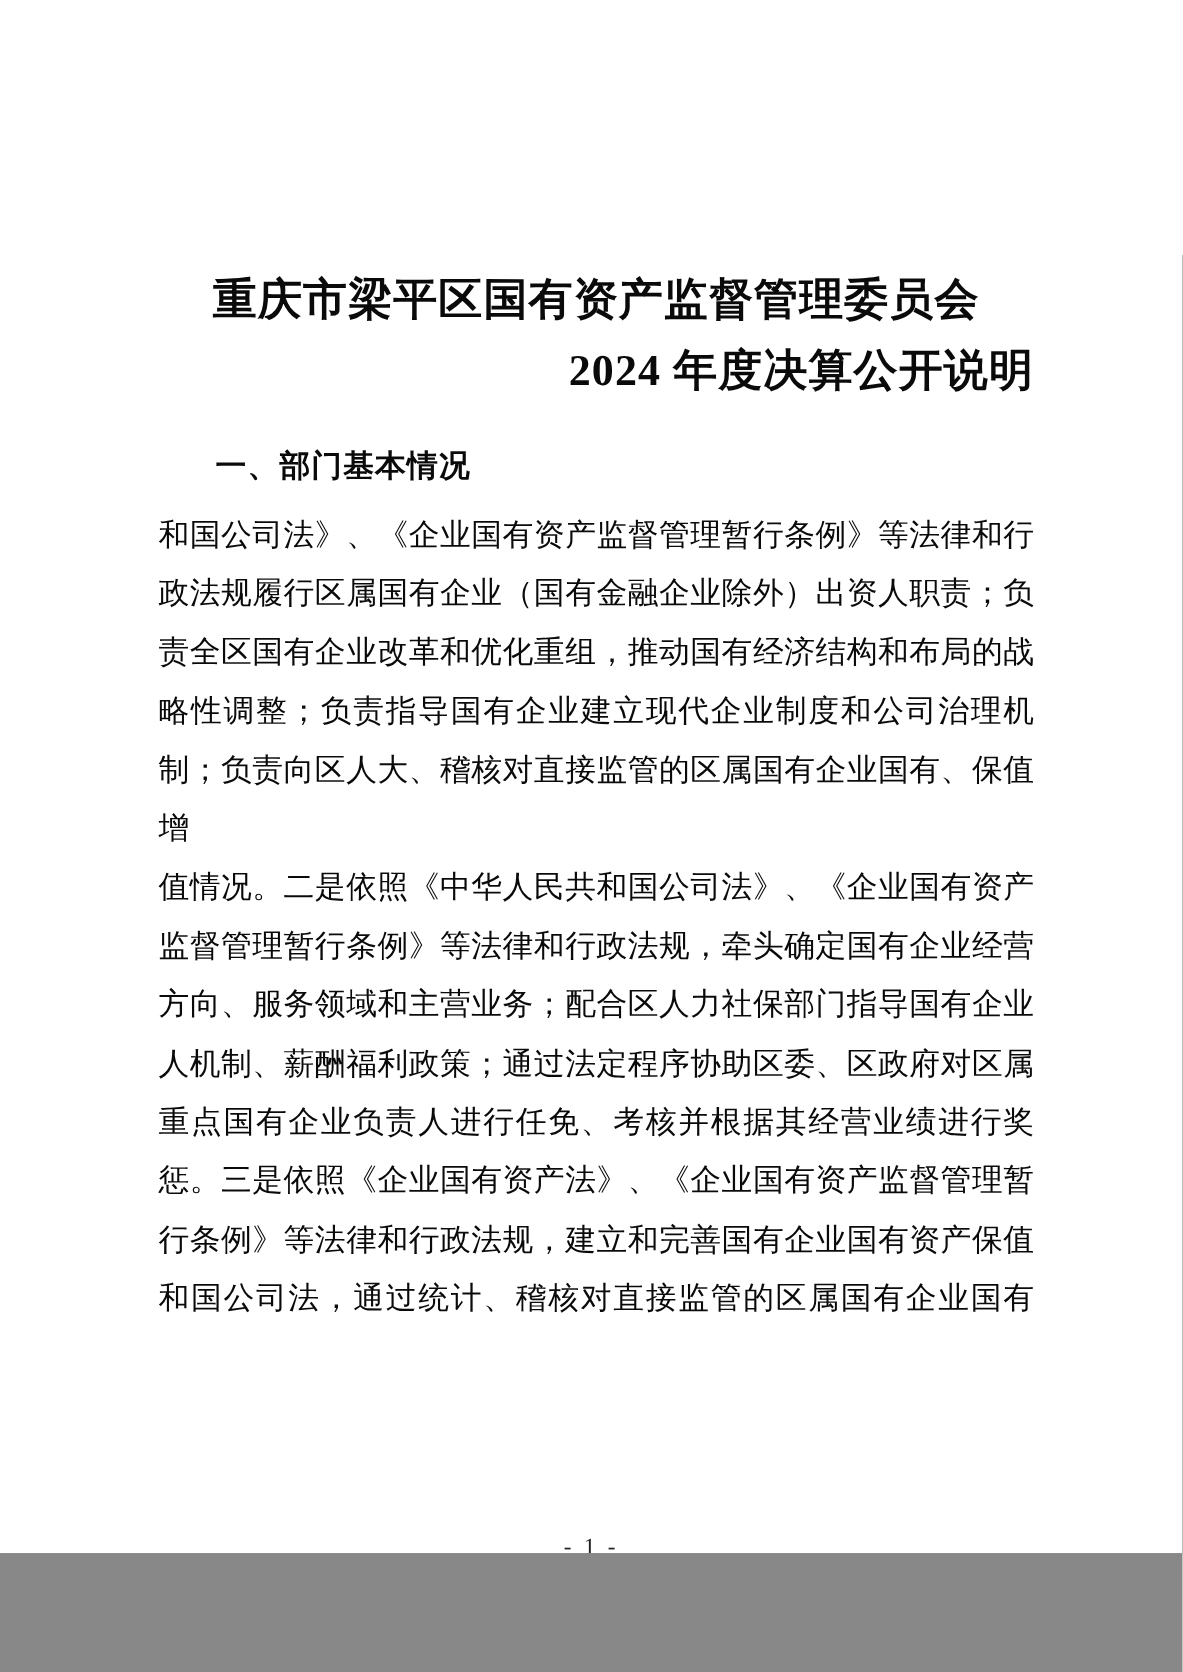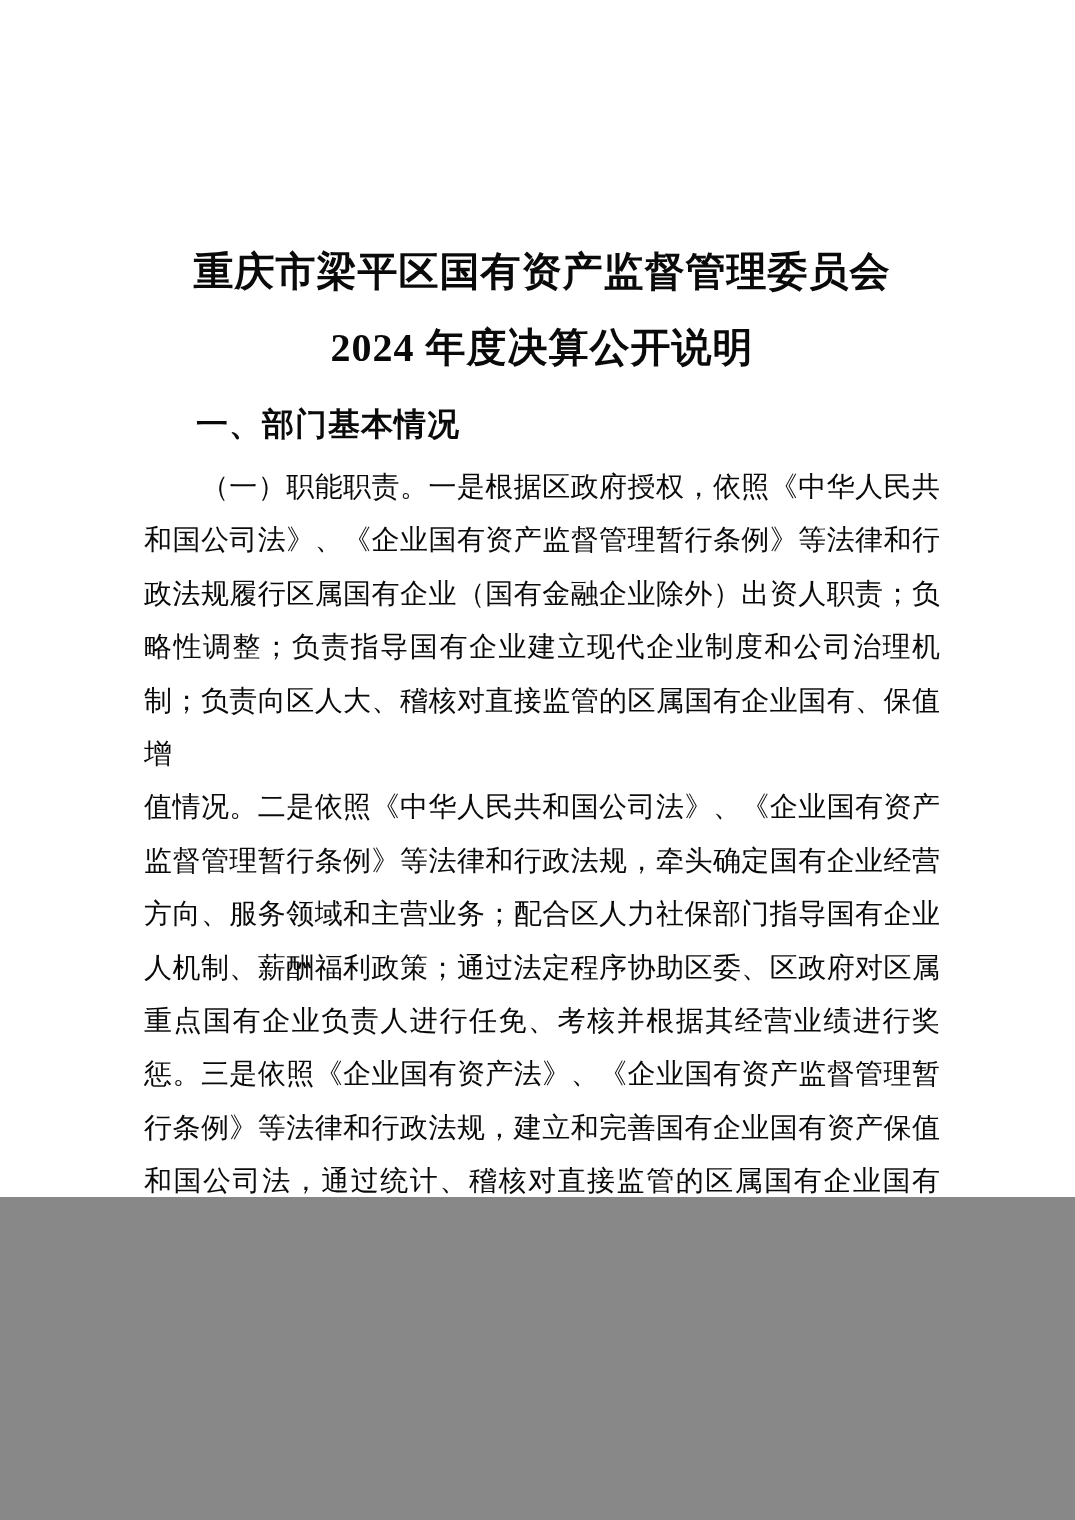--- a/index.html
+++ b/index.html
@@ -3,47 +3,48 @@
 <meta charset="utf-8">
 <style>
   html, body {
     margin: 0;
     padding: 0;
     background: #888;
   }
   .page {
     position: relative;
     width: 1075px;
-    height: 1197px;
+    height: 1412px;
     margin: 0 auto;
     background: #ffffff;
     color: #0a0a0a;
     font-family: "Liberation Serif", serif;
     overflow: hidden;
   }
   .content {
     padding: 246px 135px 0 144px;
   }
   .doc-title {
     text-align: center;
     font-weight: bold;
     font-size: 40px;
     line-height: 52px;
     font-family: "Liberation Serif", serif;
     letter-spacing: 1px;
   }
   .doc-title.second {
-    margin-top: 24px;
+    margin-top: 13px;
+    text-align: right;
   }
   .section-heading {
-    margin-top: 30px;
+    margin-top: 41px;
     margin-left: 52px;
     font-family: Liberation Sans, sans-serif;
     font-weight: bold;
-    font-size: 32px;
+    font-size: 28px;
     line-height: 40px;
     letter-spacing: 1px;
   }
   .body-text {
     margin-top: 16px;
     font-size: 28px;
   }
   .body-text .line {
     line-height: 53.4px;
     text-align: justify;
@@ -67,23 +68,23 @@
 
 <div class="page">
   <div class="content">
 
     <div class="doc-title">重庆市梁平区国有资产监督管理委员会</div>
     <div class="doc-title second">2024 年度决算公开说明</div>
 
     <div class="section-heading">一、部门基本情况</div>
 
     <div class="body-text">
-      <div class="line">　　（一）职能职责。一是根据区政府授权，依照《中华人民共</div>
       <div class="line">和国公司法》、《企业国有资产监督管理暂行条例》等法律和行</div>
       <div class="line">政法规履行区属国有企业（国有金融企业除外）出资人职责；负</div>
+      <div class="line">责全区国有企业改革和优化重组，推动国有经济结构和布局的战</div>
       <div class="line">略性调整；负责指导国有企业建立现代企业制度和公司治理机</div>
       <div class="line">制；负责向区人大、稽核对直接监管的区属国有企业国有、保值增</div>
       <div class="line">值情况。二是依照《中华人民共和国公司法》、《企业国有资产</div>
       <div class="line">监督管理暂行条例》等法律和行政法规，牵头确定国有企业经营</div>
       <div class="line">方向、服务领域和主营业务；配合区人力社保部门指导国有企业</div>
       <div class="line">人机制、薪酬福利政策；通过法定程序协助区委、区政府对区属</div>
       <div class="line">重点国有企业负责人进行任免、考核并根据其经营业绩进行奖</div>
       <div class="line">惩。三是依照《企业国有资产法》、《企业国有资产监督管理暂</div>
       <div class="line">行条例》等法律和行政法规，建立和完善国有企业国有资产保值</div>
       <div class="line">和国公司法，通过统计、稽核对直接监管的区属国有企业国有</div>

